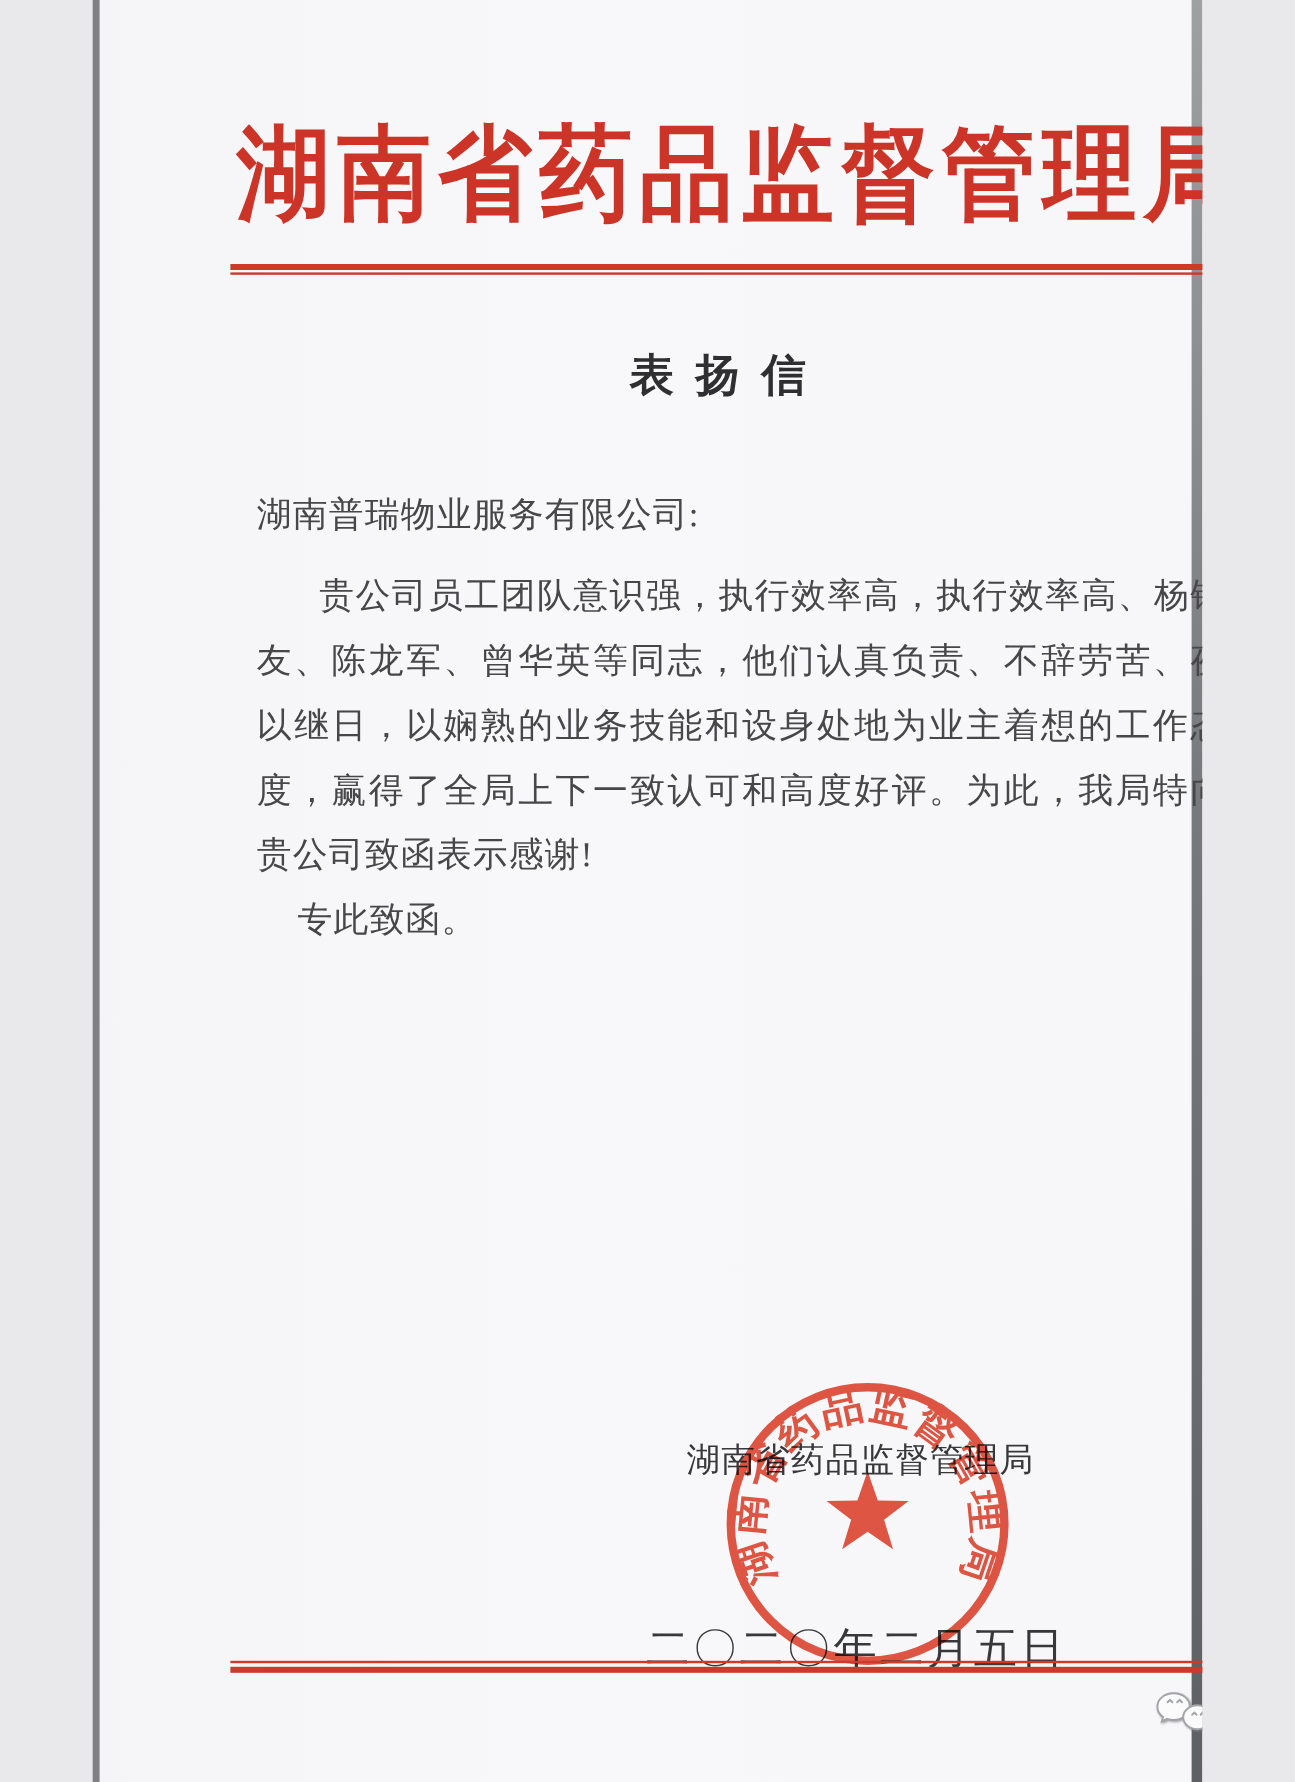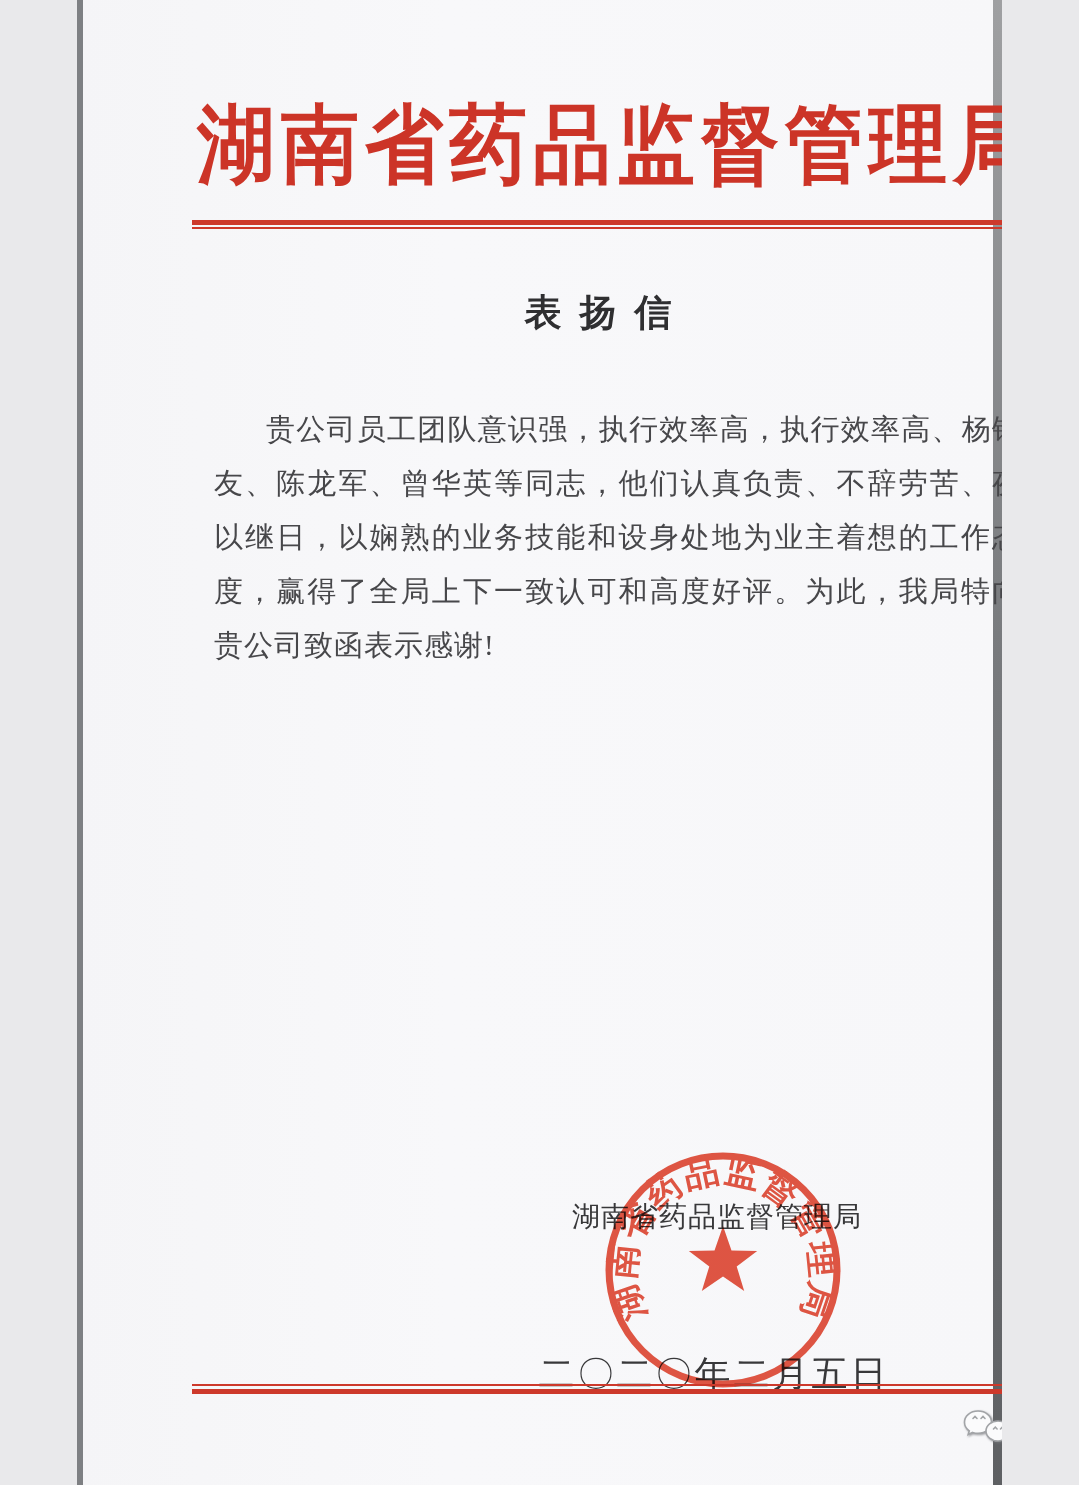--- a/index.html
+++ b/index.html
@@ -76,21 +76,23 @@
 
   <div class="header-rule">
     <div class="thick"></div>
     <div class="gap"></div>
     <div class="thin"></div>
   </div>
 
   <div class="doc-title">表扬信</div>
 
   <div class="body-block">
+    <p class="recipient">湖南普瑞物业服务有限公司:</p>
     <p class="para para-2">贵公司员工团队意识强，执行效率高，执行效率高、杨锡友、陈龙军、曾华英等同志，他们认真负责、不辞劳苦、夜以继日，以娴熟的业务技能和设身处地为业主着想的工作态度，赢得了全局上下一致认可和高度好评。为此，我局特向贵公司致函表示感谢!</p>
+    <p class="closing">专此致函。</p>
   </div>
 
   <div class="signature">湖南省药品监督管理局</div>
 
   <div class="date-line">二〇二〇年二月五日</div>
 
   <svg class="seal" viewBox="-130 -130 260 260" xmlns="http://www.w3.org/2000/svg">
     <circle r="114" fill="none" stroke="#e2452f" stroke-width="7"></circle>
     <polygon fill="#e2452f" points="0,-44 8.5,-19.6 34.2,-19.1 13.7,-3.6 21.2,21.1 0,6.4 -21.2,21.1 -13.7,-3.6 -34.2,-19.1 -8.5,-19.6"></polygon>
     <defs>

